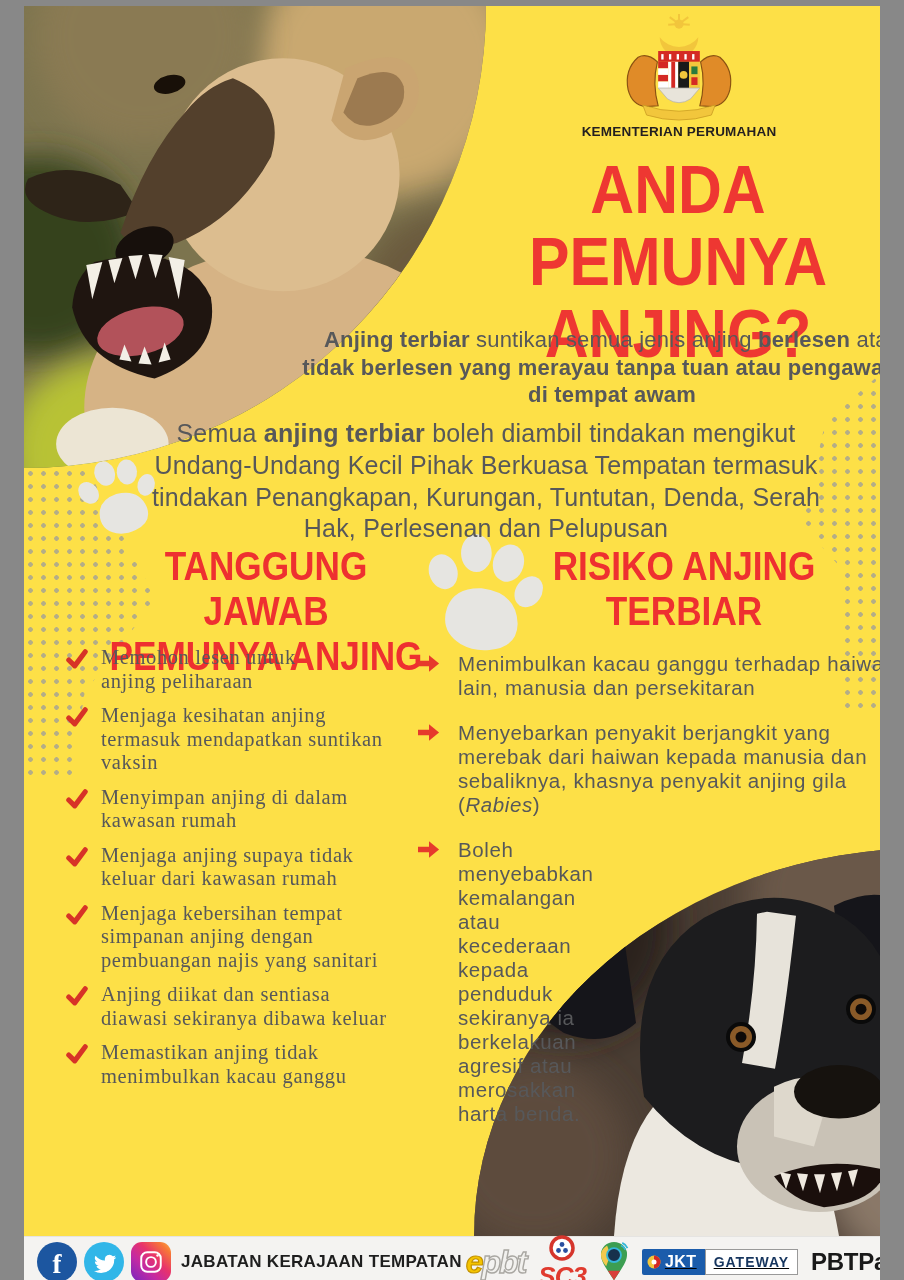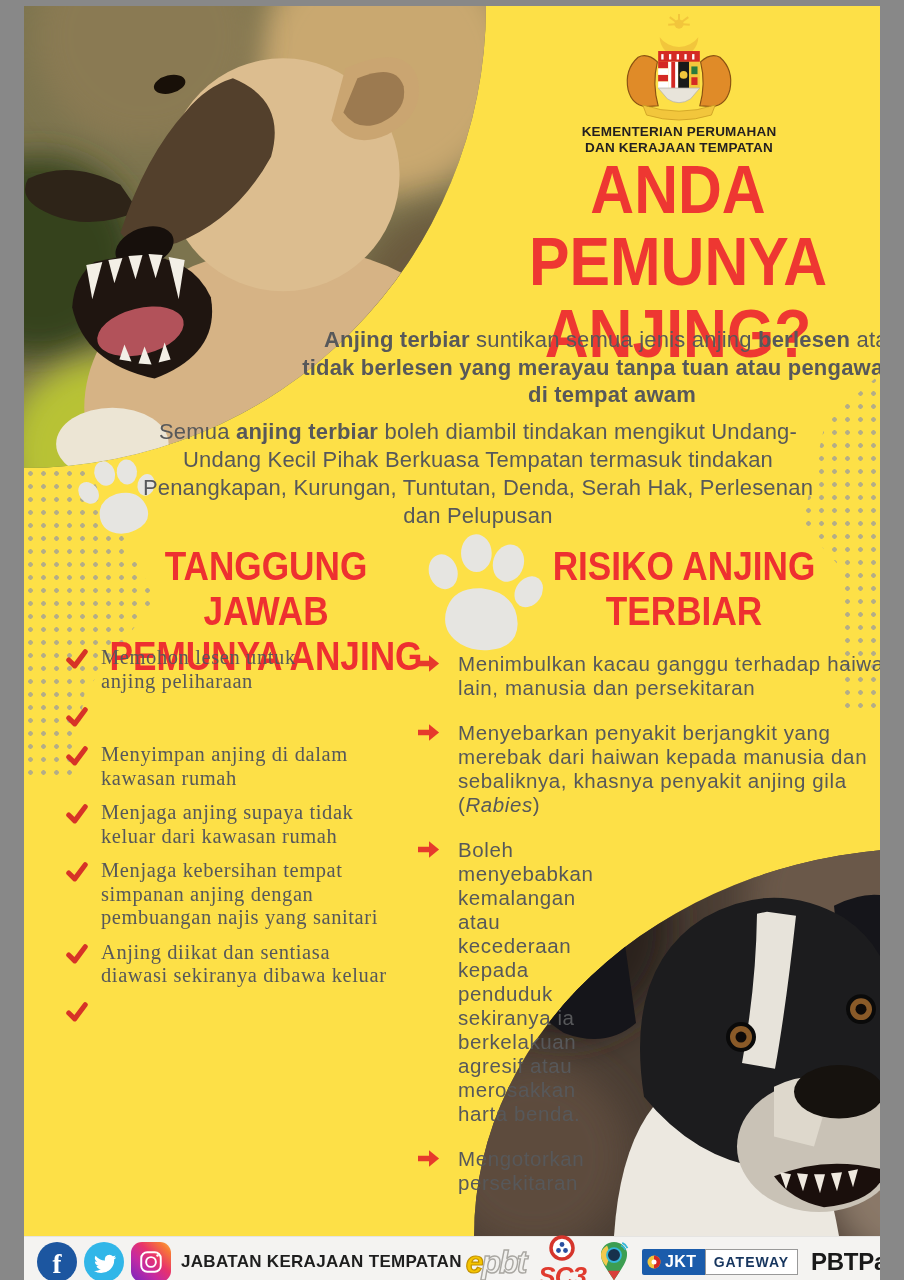--- a/index.html
+++ b/index.html
@@ -30,22 +30,22 @@
   .crest svg{display:block;width:100%;height:100%;}
   .ministry{position:absolute;left:505px;top:118px;width:300px;text-align:center;
     font-size:13.5px;font-weight:700;line-height:1.22;color:#231f20;letter-spacing:.2px;z-index:4;}
   .title{position:absolute;left:402px;top:148px;width:504px;text-align:center;
     color:#ee3732;font-weight:800;font-size:69px;line-height:1.04;letter-spacing:0;
     transform:scaleX(.88);transform-origin:50% 0;z-index:4;}
 
   
   .p1{position:absolute;left:272px;top:320px;width:632px;text-align:center;
     font-size:22px;line-height:1.25;color:#57585a;letter-spacing:.2px;z-index:4;}
-  .p2{position:absolute;left:116px;top:412px;width:676px;text-align:center;
-    font-size:22px;line-height:1.27;color:#57585a;letter-spacing:.2px;z-index:4;}
+  .p2{position:absolute;left:124px;top:412px;width:676px;text-align:center;
+    font-size:25px;line-height:1.27;color:#57585a;letter-spacing:.2px;z-index:4;}
   .b{font-weight:700;}
 
   
   .sec-h{position:absolute;text-align:center;color:#ee3030;font-weight:800;
     font-size:40px;line-height:1.12;transform:scaleX(.88);transform-origin:50% 0;z-index:4;}
   .h-left{left:62px;top:538px;width:360px;}
   .h-right{left:486px;top:538px;width:348px;}
 
   
   .resp-list{position:absolute;left:42px;top:640px;width:366px;z-index:4;font-family:Liberation Serif, serif;}
@@ -83,21 +83,21 @@
     background:linear-gradient(45deg,#7325c0 0%,#c32aa3 35%,#e8336b 60%,#f77737 85%,#fcaf45 100%);
     display:flex;align-items:center;justify-content:center;}
   .dept{margin-left:10px;font-size:17px;font-weight:700;color:#1e1e1e;letter-spacing:.3px;}
   .bar-spacer{flex:1;}
   .brands{display:flex;align-items:center;gap:13px;padding-right:28px;}
   .epbt{font-weight:800;font-style:italic;font-size:32px;letter-spacing:-2px;line-height:1;}
   .epbt .e{color:#f5c400;-webkit-text-stroke:1.2px #c29200;}
   .epbt .rest{color:#f2f1ee;-webkit-text-stroke:1.4px #a9a7a2;}
   .osc{display:flex;align-items:center;gap:2px;flex-direction:column;}
   .osc-txt{font-weight:800;font-style:italic;font-size:26px;color:#e03a2e;letter-spacing:-1px;line-height:1;}
-  .jkt-group{display:flex;align-items:flex-start;}
+  .jkt-group{display:flex;align-items:flex-start;text-decoration:underline;}
   .jkt-blue{background:#1b5cab;color:#fff;font-weight:800;font-size:16px;letter-spacing:.5px;
     padding:4px 8px 4px 5px;display:flex;align-items:center;gap:4px;border-radius:2px 0 0 2px;}
   .gateway{background:#fff;border:1.5px solid #999;color:#16355e;font-weight:800;font-size:14px;
     letter-spacing:1px;padding:4px 8px;}
   .pbtpay{font-weight:800;font-size:24px;color:#191919;letter-spacing:-.3px;}
 </style>
 </head>
 <body>
 
 <div class="poster">
@@ -198,21 +198,20 @@
         <rect x="88" y="62" width="14" height="34" fill="#f2c63c"></rect>
           <rect x="91" y="68" width="8" height="10" fill="#2a7a3c"></rect>
           <rect x="91" y="82" width="8" height="10" fill="#d42a24"></rect>
       </g>
       <path d="M48,96 L102,96 L90,110 Q75,120 60,110 Z" fill="#e8e4da" stroke="#b8b4aa"></path>
       <path d="M28,118 Q75,134 122,118 L117,131 Q75,144 33,131 Z" fill="#f2c63c" stroke="#c89a20"></path>
     </svg>
   </div>
   <div class="ministry">
     <div>KEMENTERIAN PERUMAHAN</div>
-    <div>DAN KERAJAAN TEMPATAN</div>
   </div>
 
   <div class="title">
     <div>ANDA PEMUNYA</div>
     <div>ANJING?</div>
   </div>
 
   <div class="p1"><span class="b">Anjing terbiar</span><span> suntikan semua jenis anjing </span><span class="b">berlesen</span><span> atau </span><span class="b">tidak berlesen yang merayau tanpa tuan atau pengawasan di tempat awam</span></div>
   <div class="p2"><span>Semua </span><span class="b">anjing terbiar</span><span> boleh diambil tindakan mengikut Undang-Undang Kecil Pihak Berkuasa Tempatan termasuk tindakan Penangkapan, Kurungan, Tuntutan, Denda, Serah Hak, Perlesenan dan Pelupusan</span></div>
 
@@ -229,20 +228,21 @@
     <div class="resp-item">
         <span class="icon"><svg width="22" height="22" viewBox="0 0 24 24">
             <path d="M3,13 L9.5,19.5 L21,4" fill="none" stroke="#d73327" stroke-width="5.5" stroke-linecap="round" stroke-linejoin="round"></path>
           </svg></span>
         <span class="t">Memohon lesen untuk anjing peliharaan</span>
       </div>
     <div class="resp-item">
         <span class="icon"><svg width="22" height="22" viewBox="0 0 24 24">
             <path d="M3,13 L9.5,19.5 L21,4" fill="none" stroke="#d73327" stroke-width="5.5" stroke-linecap="round" stroke-linejoin="round"></path>
           </svg></span>
+        <span class="t">Menjaga kesihatan anjing termasuk mendapatkan suntikan vaksin</span>
       </div>
     <div class="resp-item">
         <span class="icon"><svg width="22" height="22" viewBox="0 0 24 24">
             <path d="M3,13 L9.5,19.5 L21,4" fill="none" stroke="#d73327" stroke-width="5.5" stroke-linecap="round" stroke-linejoin="round"></path>
           </svg></span>
         <span class="t">Menyimpan anjing di dalam kawasan rumah</span>
       </div>
     <div class="resp-item">
         <span class="icon"><svg width="22" height="22" viewBox="0 0 24 24">
             <path d="M3,13 L9.5,19.5 L21,4" fill="none" stroke="#d73327" stroke-width="5.5" stroke-linecap="round" stroke-linejoin="round"></path>
@@ -258,20 +258,21 @@
     <div class="resp-item">
         <span class="icon"><svg width="22" height="22" viewBox="0 0 24 24">
             <path d="M3,13 L9.5,19.5 L21,4" fill="none" stroke="#d73327" stroke-width="5.5" stroke-linecap="round" stroke-linejoin="round"></path>
           </svg></span>
         <span class="t">Anjing diikat dan sentiasa diawasi sekiranya dibawa keluar</span>
       </div>
     <div class="resp-item">
         <span class="icon"><svg width="22" height="22" viewBox="0 0 24 24">
             <path d="M3,13 L9.5,19.5 L21,4" fill="none" stroke="#d73327" stroke-width="5.5" stroke-linecap="round" stroke-linejoin="round"></path>
           </svg></span>
+        <span class="t">Memastikan anjing tidak menimbulkan kacau ganggu</span>
       </div>
   </div>
 
   <div class="risk-list">
     <div class="risk-item risk-1">
         <span class="icon"><svg width="22" height="17" viewBox="0 0 24 18">
             <rect x="0" y="6" width="13" height="6" fill="#e63a2c"></rect>
             <polygon points="12,0 23,9 12,18" fill="#e63a2c"></polygon>
           </svg></span>
         <span class="t">Menimbulkan kacau ganggu terhadap haiwan lain, manusia dan persekitaran</span>
@@ -283,27 +284,20 @@
           </svg></span>
         <span class="t"><span>Menyebarkan penyakit berjangkit yang merebak dari haiwan kepada manusia dan sebaliknya, khasnya penyakit anjing gila (</span><span class="it">Rabies</span><span>)</span></span>
       </div>
     <div class="photo-spacer"></div>
     <div class="risk-item risk-3">
         <span class="icon"><svg width="22" height="17" viewBox="0 0 24 18">
             <rect x="0" y="6" width="13" height="6" fill="#e63a2c"></rect>
             <polygon points="12,0 23,9 12,18" fill="#e63a2c"></polygon>
           </svg></span>
         <span class="t">Boleh menyebabkan kemalangan atau kecederaan kepada penduduk sekiranya ia berkelakuan agresif atau merosakkan harta benda.</span>
-      </div>
-    <div class="risk-item risk-4">
-        <span class="icon"><svg width="22" height="17" viewBox="0 0 24 18">
-            <rect x="0" y="6" width="13" height="6" fill="#e63a2c"></rect>
-            <polygon points="12,0 23,9 12,18" fill="#e63a2c"></polygon>
-          </svg></span>
-        <span class="t">Mengotorkan persekitaran</span>
       </div>
   </div>
 
   <div class="photo-br">
     <svg viewBox="0 0 454 390" preserveAspectRatio="none">
       <defs>
           <filter id="b2" x="-50%" y="-50%" width="200%" height="200%">
             <feGaussianBlur stdDeviation="18"></feGaussianBlur>
           </filter>
         </defs>

